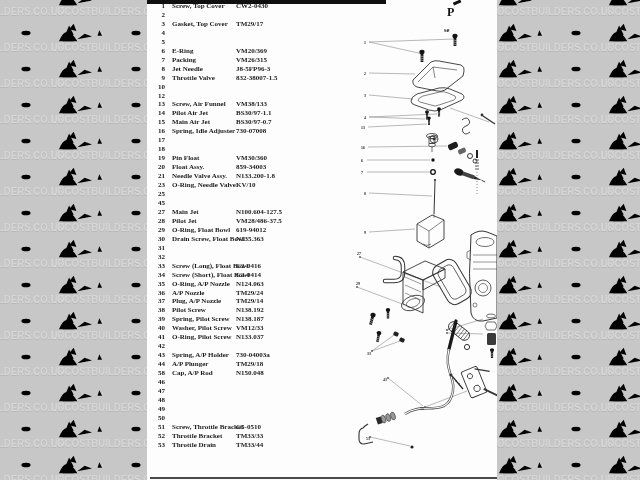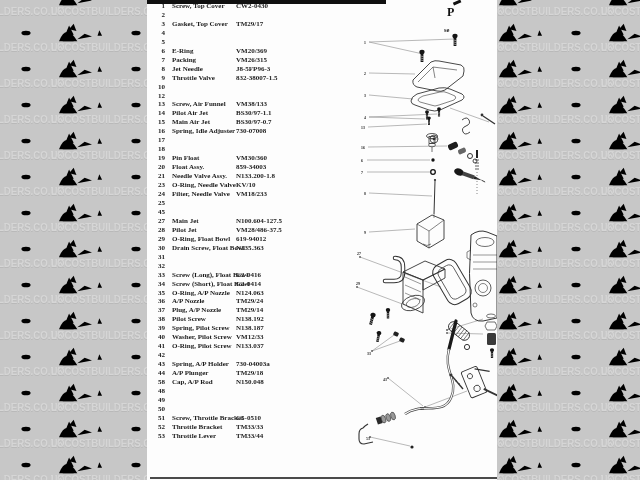--- a/index.html
+++ b/index.html
@@ -750,25 +750,20 @@
         <span class="no">21</span>
         <span class="nm">Needle Valve Assy.</span>
         <span class="pt">N133.200-1.8</span>
       </div>
       <div class="prow">
         <span class="no">23</span>
         <span class="nm">O-Ring, Needle Valve</span>
         <span class="pt">KV/10</span>
       </div>
       <div class="prow">
-        <span class="no">24</span>
-        <span class="nm">Filter, Needle Valve</span>
-        <span class="pt">VM18/233</span>
-      </div>
-      <div class="prow">
         <span class="no">25</span>
         <span class="nm"></span>
         <span class="pt"></span>
       </div>
       <div class="prow">
         <span class="no">45</span>
         <span class="nm"></span>
         <span class="pt"></span>
       </div>
       <div class="prow">
@@ -860,20 +855,30 @@
         <span class="no">44</span>
         <span class="nm">A/P Plunger</span>
         <span class="pt">TM29/18</span>
       </div>
       <div class="prow">
         <span class="no">58</span>
         <span class="nm">Cap, A/P Rod</span>
         <span class="pt">N150.048</span>
       </div>
       <div class="prow">
+        <span class="no">46</span>
+        <span class="nm"></span>
+        <span class="pt"></span>
+      </div>
+      <div class="prow">
+        <span class="no">47</span>
+        <span class="nm"></span>
+        <span class="pt"></span>
+      </div>
+      <div class="prow">
         <span class="no">48</span>
         <span class="nm"></span>
         <span class="pt"></span>
       </div>
       <div class="prow">
         <span class="no">49</span>
         <span class="nm"></span>
         <span class="pt"></span>
       </div>
       <div class="prow">
@@ -886,21 +891,21 @@
         <span class="nm">Screw, Throttle Bracket</span>
         <span class="pt">C5-0510</span>
       </div>
       <div class="prow">
         <span class="no">52</span>
         <span class="nm">Throttle Bracket</span>
         <span class="pt">TM33/33</span>
       </div>
       <div class="prow">
         <span class="no">53</span>
-        <span class="nm">Throttle Lever</span>
+        <span class="nm">Throttle Drain</span>
         <span class="pt">TM33/44</span>
       </div>
     </div>
 
   <div id="frag-p">P</div>
   <div id="frag-se">se</div>
   <div id="frag-mark"></div>
 
   <svg id="diagram-svg" viewBox="0 0 142 480">
     <defs>

